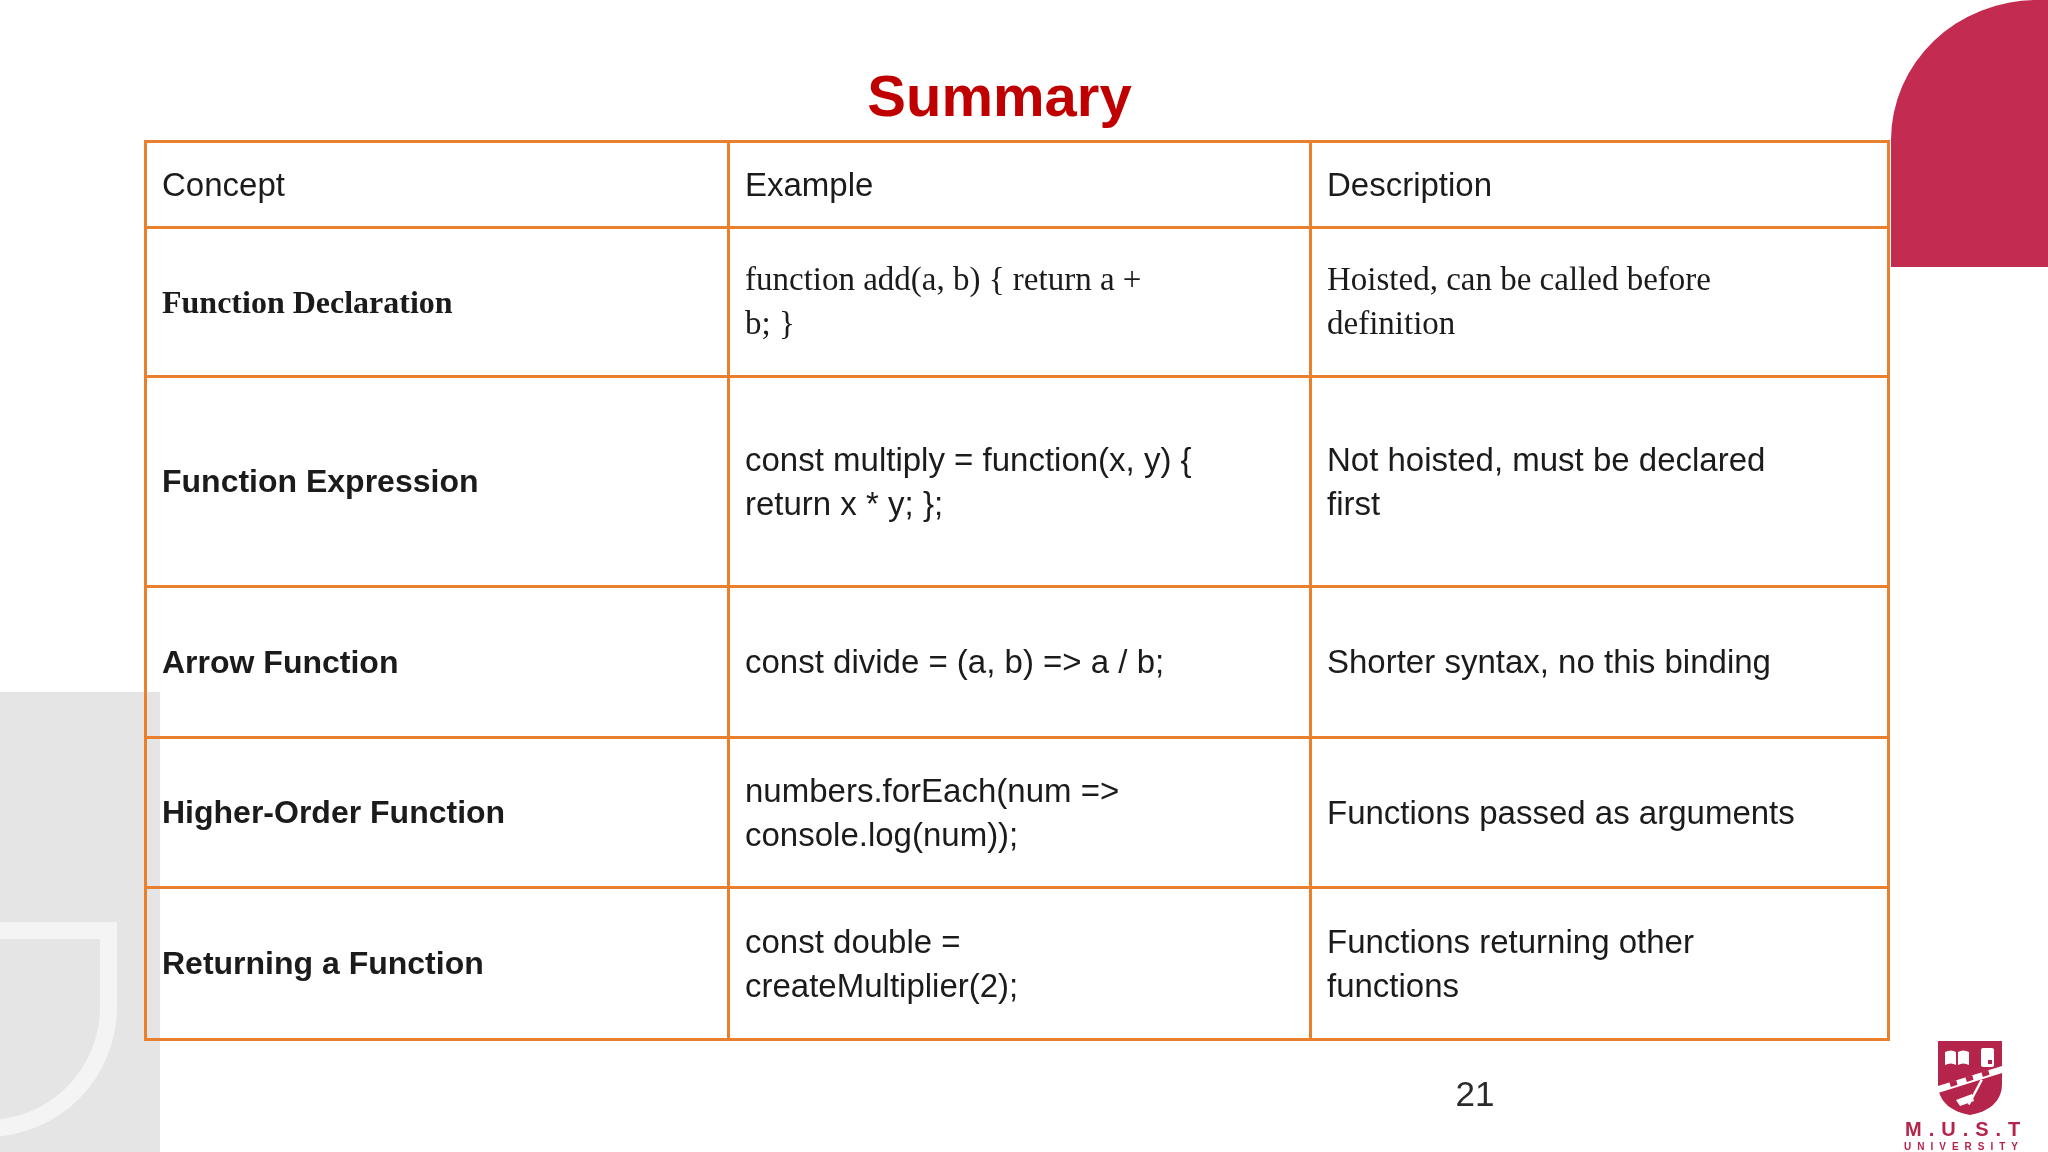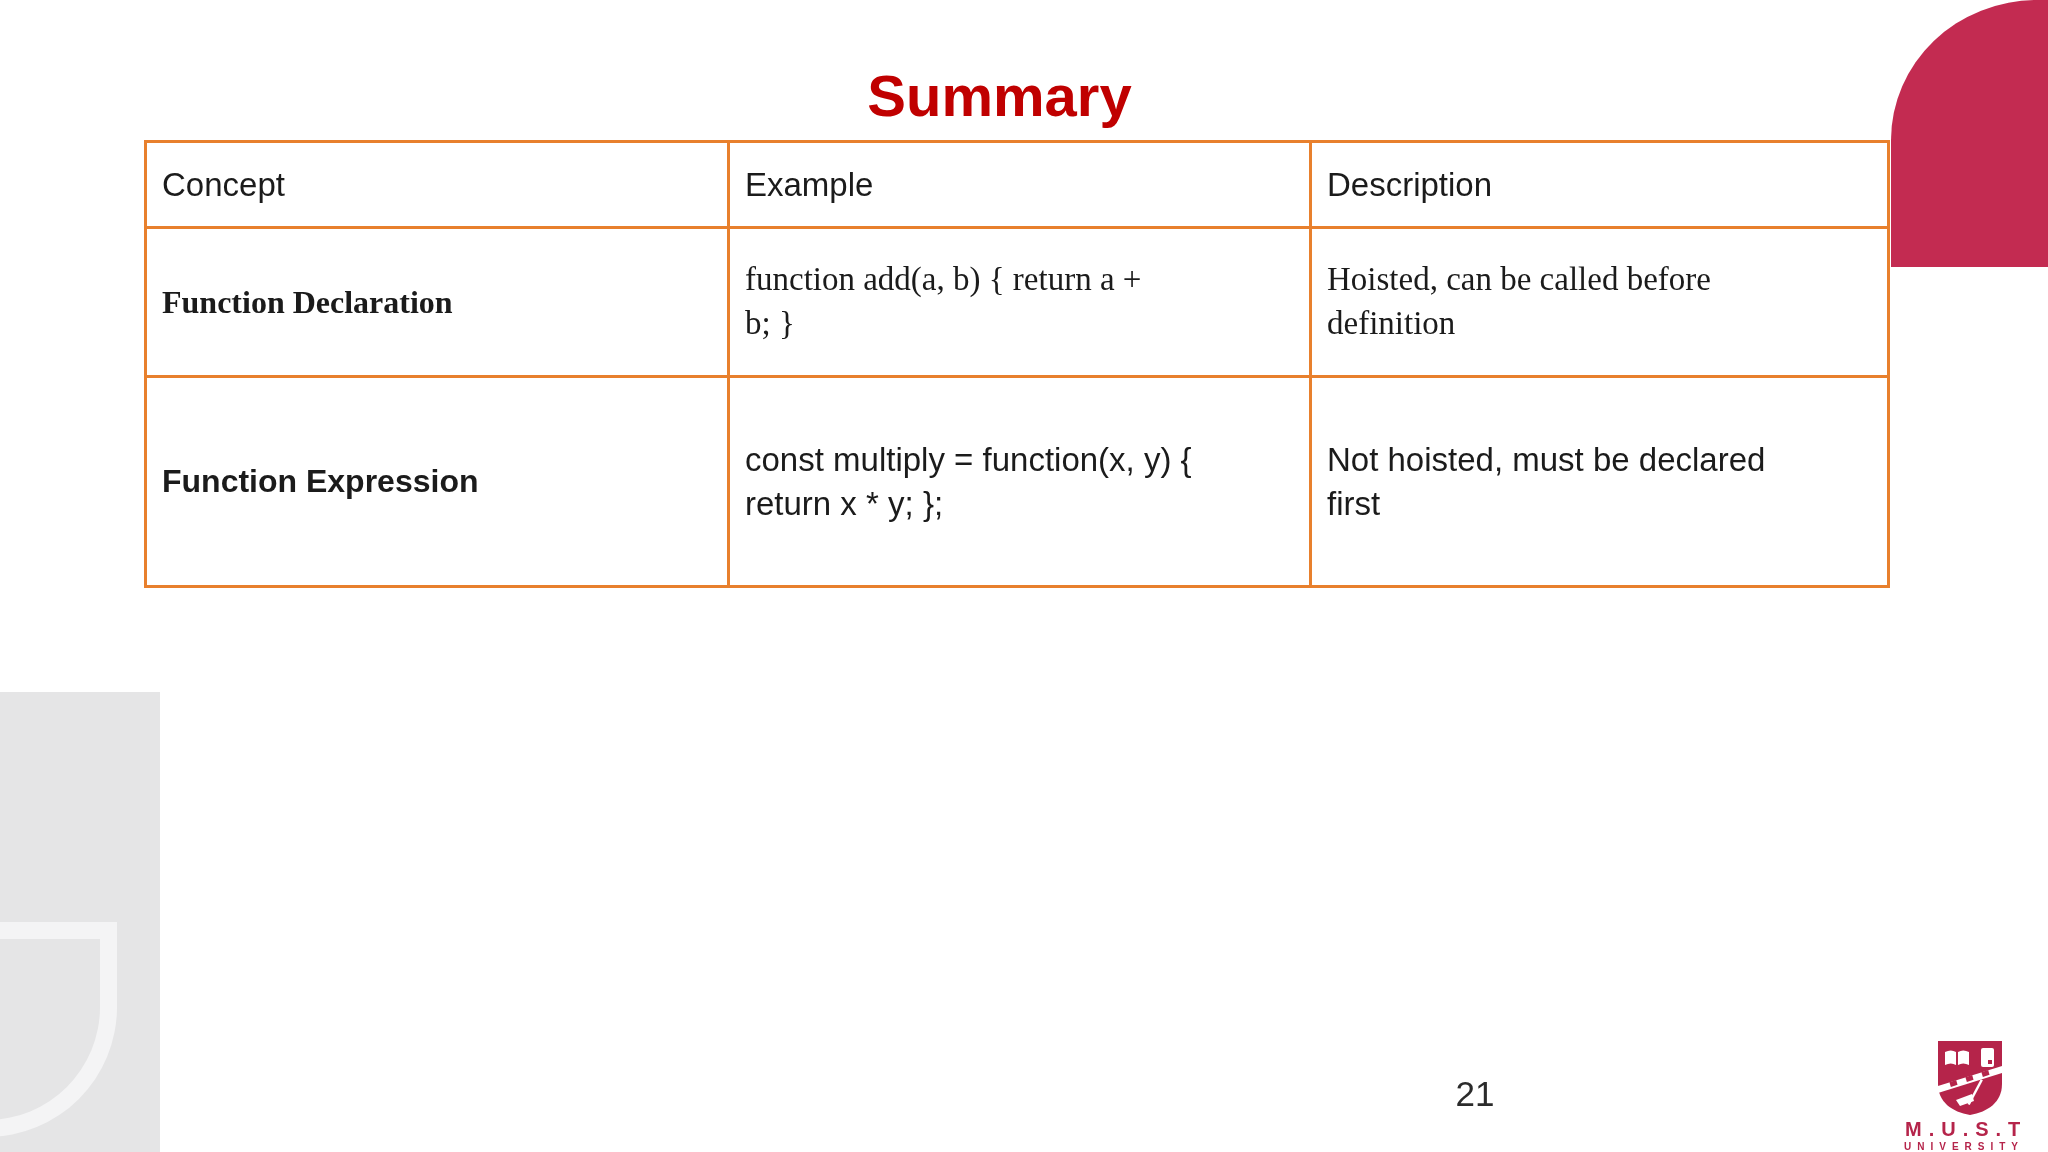--- a/index.html
+++ b/index.html
@@ -131,20 +131,38 @@
         <td>Hoisted, can be called before
 definition</td>
       </tr>
       <tr class="r1">
         <td class="concept">Function Expression</td>
         <td>const multiply = function(x, y) {
 return x * y; };</td>
         <td>Not hoisted, must be declared
 first</td>
       </tr>
+      <tr class="r2">
+        <td class="concept">Arrow Function</td>
+        <td>const divide = (a, b) =&gt; a / b;</td>
+        <td>Shorter syntax, no this binding</td>
+      </tr>
+      <tr class="r3">
+        <td class="concept">Higher-Order Function</td>
+        <td>numbers.forEach(num =&gt;
+console.log(num));</td>
+        <td>Functions passed as arguments</td>
+      </tr>
+      <tr class="r4">
+        <td class="concept">Returning a Function</td>
+        <td>const double =
+createMultiplier(2);</td>
+        <td>Functions returning other
+functions</td>
+      </tr>
     </tbody>
   </table>
 
   <div class="corner-red"></div>
 
   <div class="page-number">21</div>
 
   <div class="logo">
     <svg class="shield" viewBox="0 0 68 76" width="68" height="76" xmlns="http://www.w3.org/2000/svg">
       <path d="M2 1 H66 V44 C66 62 52 72 34 75 C16 72 2 62 2 44 Z" fill="#B5244A"></path>

